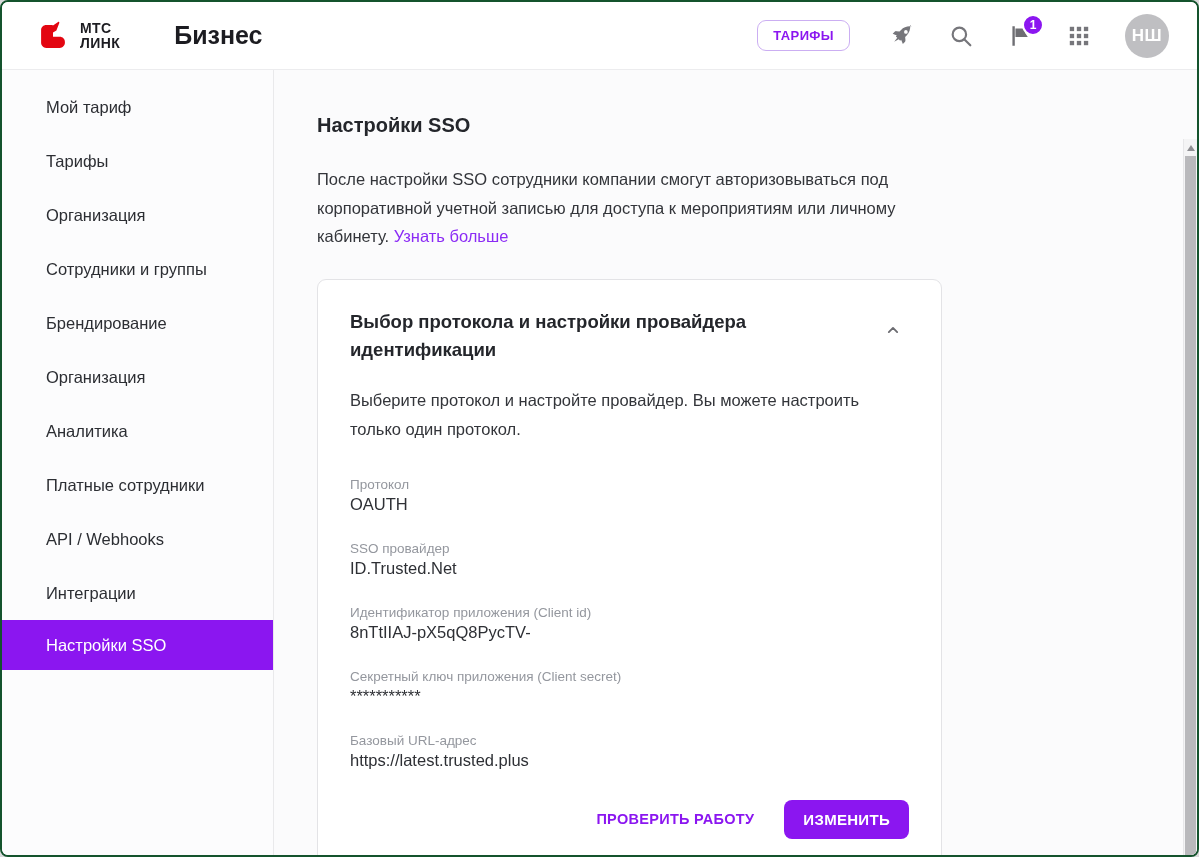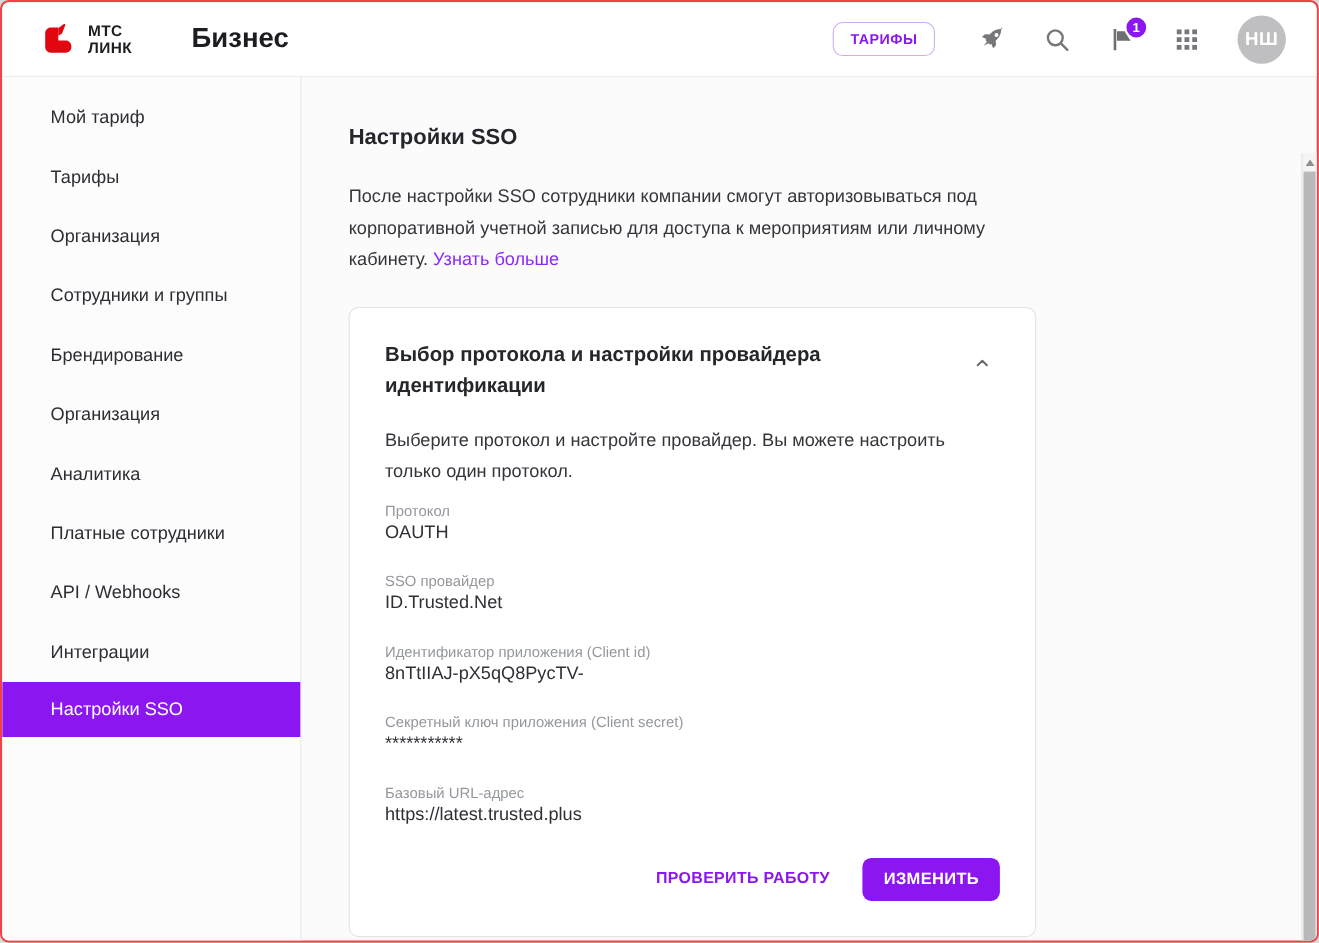--- a/index.html
+++ b/index.html
@@ -1,19 +1,19 @@
 <!DOCTYPE html>
 <html lang="ru" style="--accent: #8B16F0; --link: #8B2BF5; --brand-red: #E30611; --icon-gray: #76767B; --avatar-bg: #BFBFC2;"><head>
 <meta charset="utf-8">
 <style>
   * { margin:0; padding:0; box-sizing:border-box; }
   html,body { background:#d9d9db; font-family:"Liberation Sans", sans-serif; }
   .window{
     width:1199px; height:857px; margin:0 auto; position:relative;
-    background:#fbfbfc; border:2px solid #ef4444; border-radius:8px; overflow:hidden;
+    background:#fbfbfc; border:2px solid #14532d; border-radius:8px; overflow:hidden;
   }
   
   .header{
     height:68px; background:#fff; border-bottom:1px solid #ececee;
     display:flex; align-items:center; padding:0 28px 0 34px;
   }
   .brand{ display:flex; align-items:center; gap:10px; }
   .brand-mark{ width:34px; height:34px; flex:0 0 auto; }
   .brand-text{ font-size:14px; font-weight:700; color:#1c1c21; line-height:1.05; letter-spacing:.4px; }
   .product-name{ font-size:25px; font-weight:600; color:#1c1c21; margin-left:54px; }
@@ -51,21 +51,21 @@
   .link{ color:var(--link,#8b2bf5); text-decoration:none; cursor:pointer; }
   
   .card{
     margin-top:28px; width:625px; background:#fff; border:1px solid #e3e3e6;
     border-radius:9px; padding:28px 32px 24px 32px;
   }
   .card-head{ display:flex; align-items:flex-start; }
   .card-title{ font-size:18.5px; font-weight:700; line-height:1.5; color:#24262b; max-width:500px; }
   .collapse-btn{ margin-left:auto; background:none; border:none; cursor:pointer; padding:6px; margin-top:6px; }
   .card-desc{ margin-top:22px; max-width:560px; font-size:16.5px; line-height:1.8; color:#33353a; }
-  .fields{ margin-top:12px; }
+  .fields{ margin-top:32px; }
   .field{ margin-bottom:27px; }
   .field-label{ font-size:13.5px; color:#94979e; margin-bottom:3px; }
   .field-value{ font-size:16.5px; color:#2e3035; }
   .card-actions{ display:flex; justify-content:flex-end; align-items:center; gap:30px; margin-top:30px; padding-bottom:8px; }
   .text-btn{
     background:none; border:none; cursor:pointer; font-family:inherit;
     color:var(--accent,#8b16f0); font-size:14.5px; font-weight:600; letter-spacing:.3px;
   }
   .primary-btn{
     background:var(--accent,#8b16f0); color:#fff; border:none; cursor:pointer; font-family:inherit;

